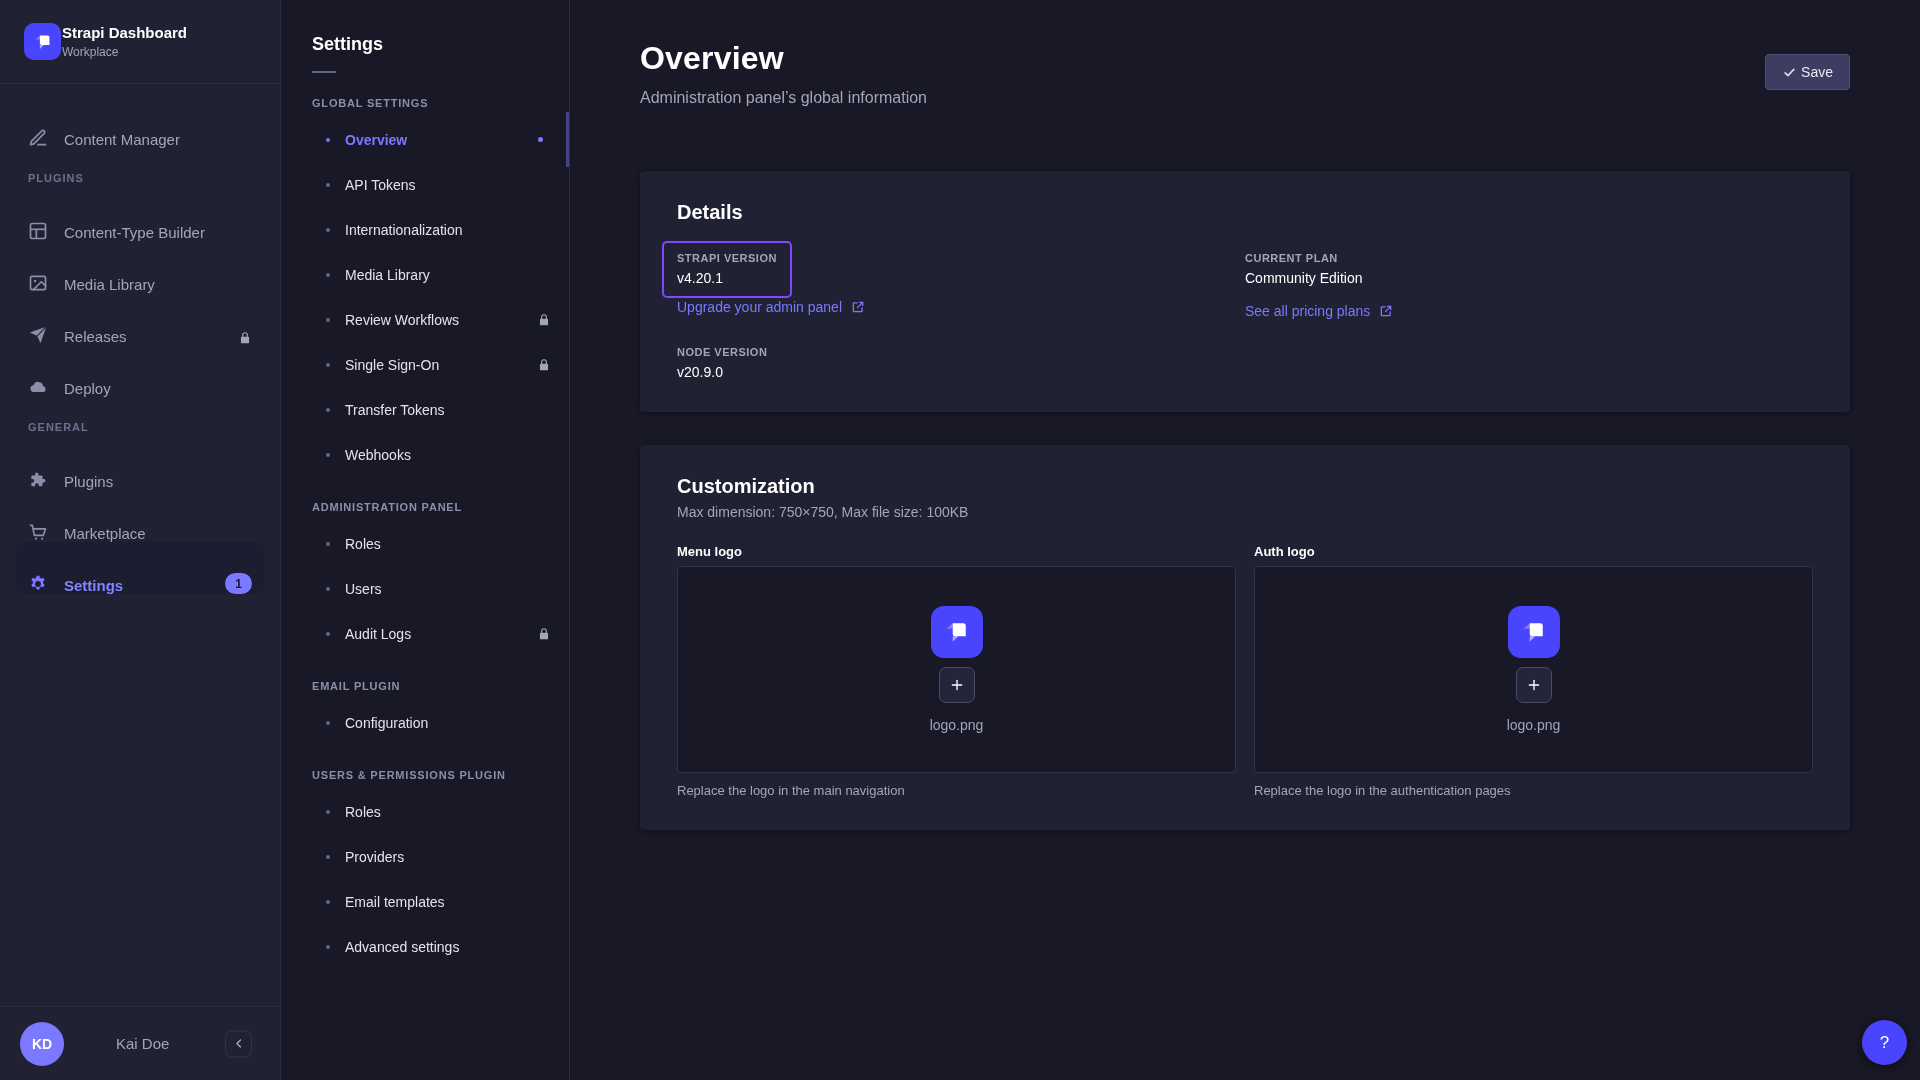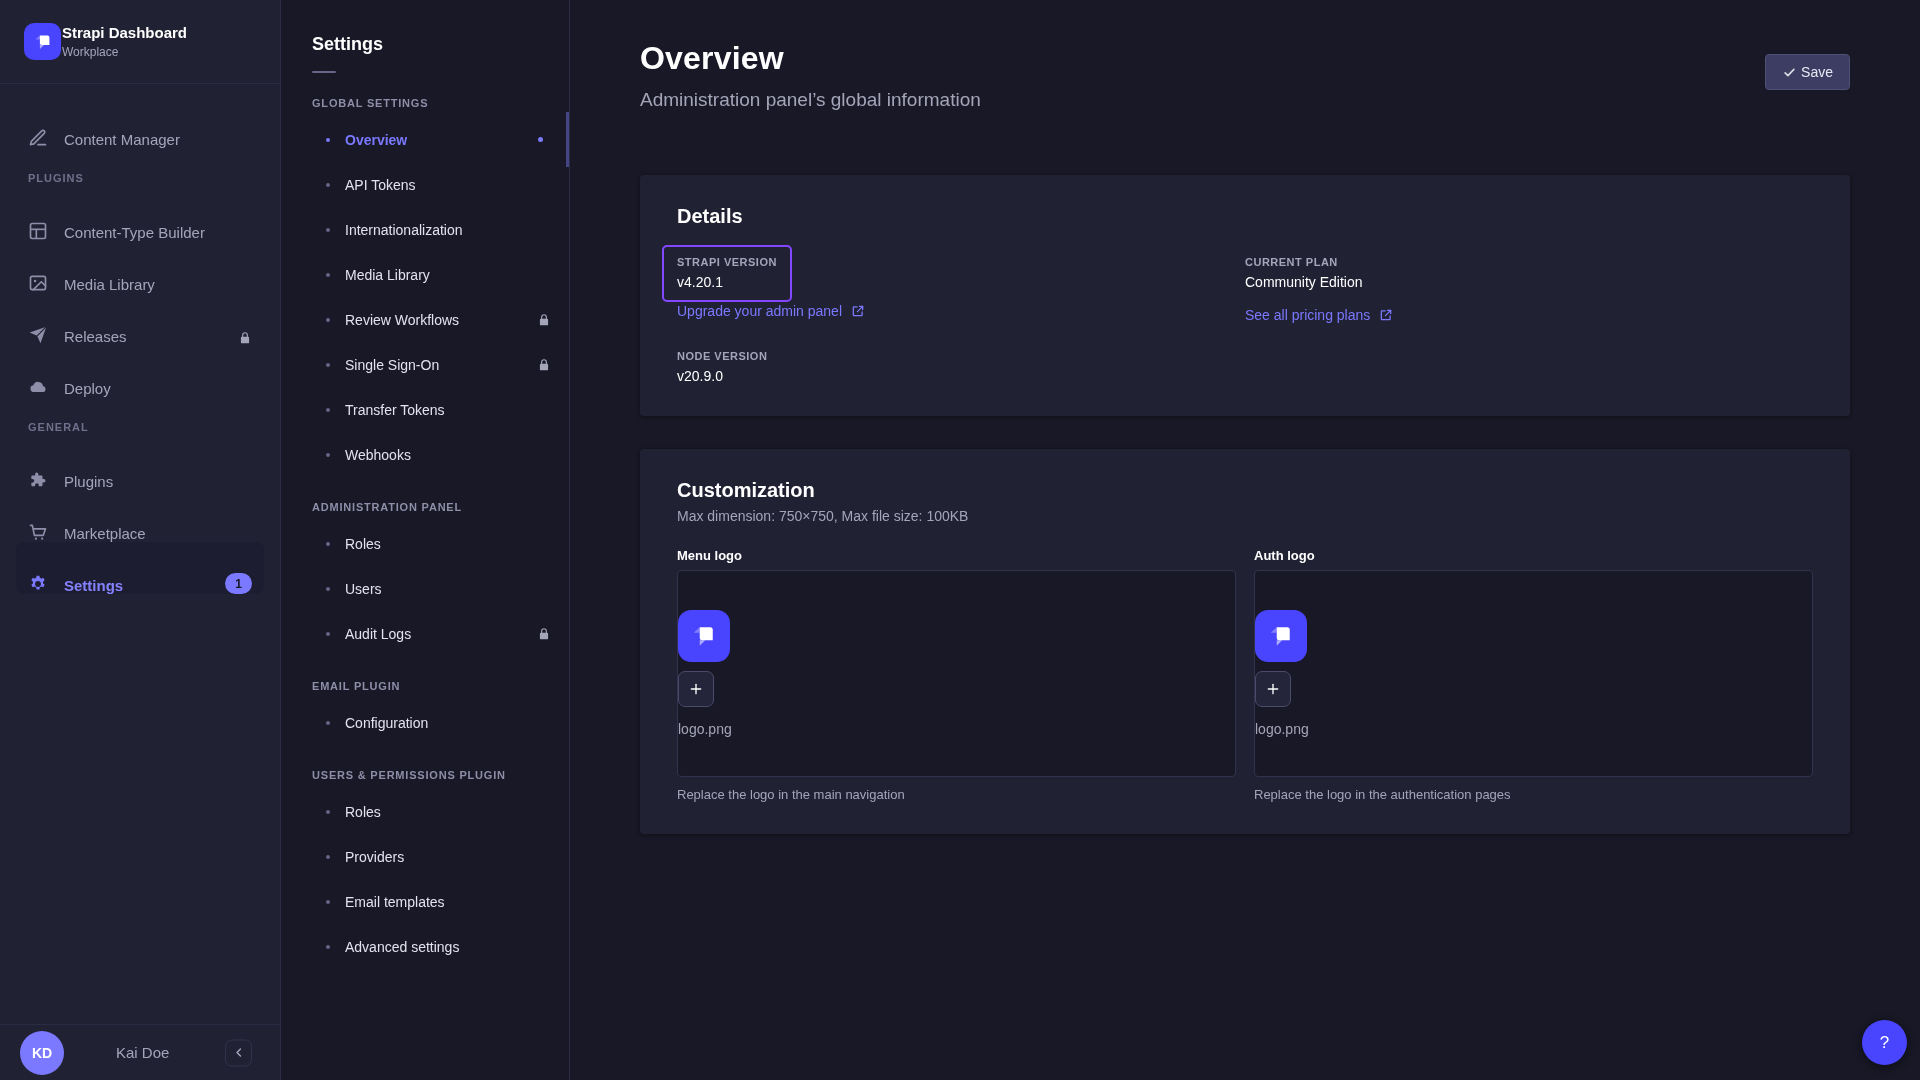--- a/index.html
+++ b/index.html
@@ -44,21 +44,21 @@
   .badge {
     margin-left:auto; background:#7b79ff; color:#181826;
     font-size:12px; font-weight:bold; min-width:27px; height:21px;
     border-radius:11px; display:flex; align-items:center; justify-content:center;
     padding:0 7px;
   }
   .lock-icon { width:14px; height:14px; color:#a5a5ba; flex:none; }
   .side-item .lock-icon { margin-left:auto; }
 
   .user-area {
-    border-top:1px solid #2b2b44; height:56px;
+    border-top:1px solid #2b2b44; height:74px;
     display:flex; align-items:center; padding:0 20px; position:relative;
   }
   .avatar {
     width:44px; height:44px; border-radius:50%; background:#7b79ff;
     color:#ffffff; font-weight:bold; font-size:14px;
     display:flex; align-items:center; justify-content:center; flex:none;
   }
   .user-name { color:#a5a5ba; font-size:15px; margin-left:52px; }
   .collapse-btn {
     position:absolute; right:28px; top:50%; transform:translateY(-50%);
@@ -98,21 +98,21 @@
   }
   .subnav-item .lock-icon { position:absolute; right:18px; }
 
   
   .main {
     position:absolute; left:571px; top:0; right:0; bottom:0;
     padding:40px 70px 0 69px;
   }
   .main-header { position:relative; }
   .page-title { font-size:32px; font-weight:bold; letter-spacing:.2px; }
-  .page-subtitle { font-size:19px; color:#a5a5ba; margin-top:12px; }
+  .page-subtitle { font-size:16px; color:#a5a5ba; margin-top:12px; }
   .save-btn {
     position:absolute; right:0; top:14px;
     display:flex; align-items:center; gap:4px;
     background:#3d3d63; border:1px solid #4f4f78; border-radius:4px;
     color:#e8e8f4; font-size:14px; padding:9px 16px; cursor:pointer;
     font-family:"Liberation Sans", sans-serif;
   }
   .save-btn .check { width:15px; height:15px; color:#dcdce4; }
 
   .card {
@@ -137,21 +137,21 @@
   .upgrade-row { }
   .node-block { margin-top:30px; }
   .plan-link-row { margin-top:16px; }
 
   .card-custom { margin-top:33px; }
   .custom-sub { font-size:14px; color:#a5a5ba; margin-top:6px; }
   .logo-grid { display:grid; grid-template-columns:1fr 1fr; gap:18px; margin-top:24px; }
   .upload-label { font-size:13px; font-weight:bold; margin-bottom:7px; }
   .upload-box {
     height:207px; background:#181826; border:1px solid #32324d; border-radius:4px;
-    display:flex; flex-direction:column; justify-content:center;
+    display:flex; flex-direction:column; align-items:center; justify-content:center;
   }
   .strapi-mark {
     width:52px; height:52px; border-radius:13px; background:#4945ff;
     display:flex; align-items:center; justify-content:center;
   }
   .plus-btn {
     margin-top:9px; width:36px; height:36px; border-radius:7px;
     background:#24243a; border:1px solid #4a4a6a; color:#ffffff;
     display:flex; align-items:center; justify-content:center; cursor:pointer;
   }

